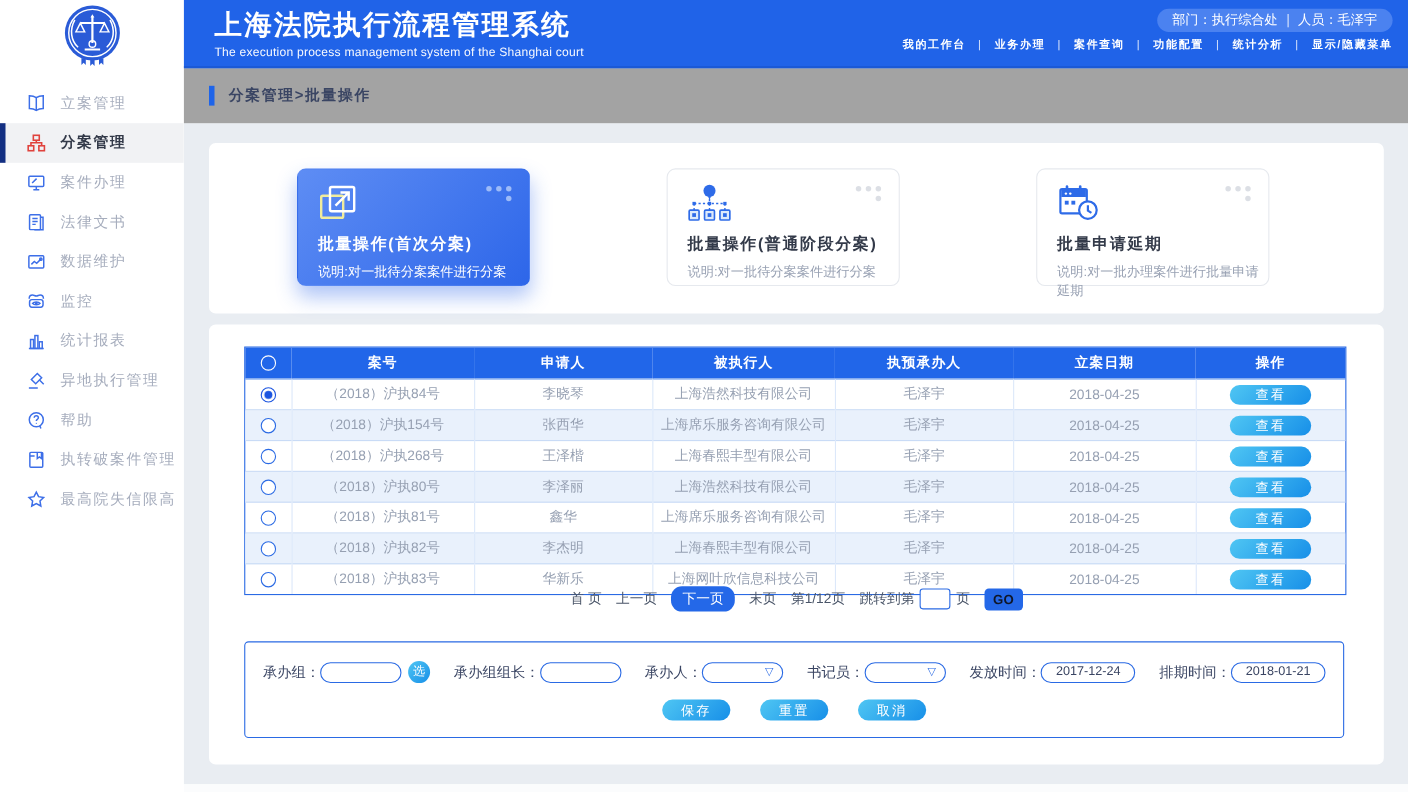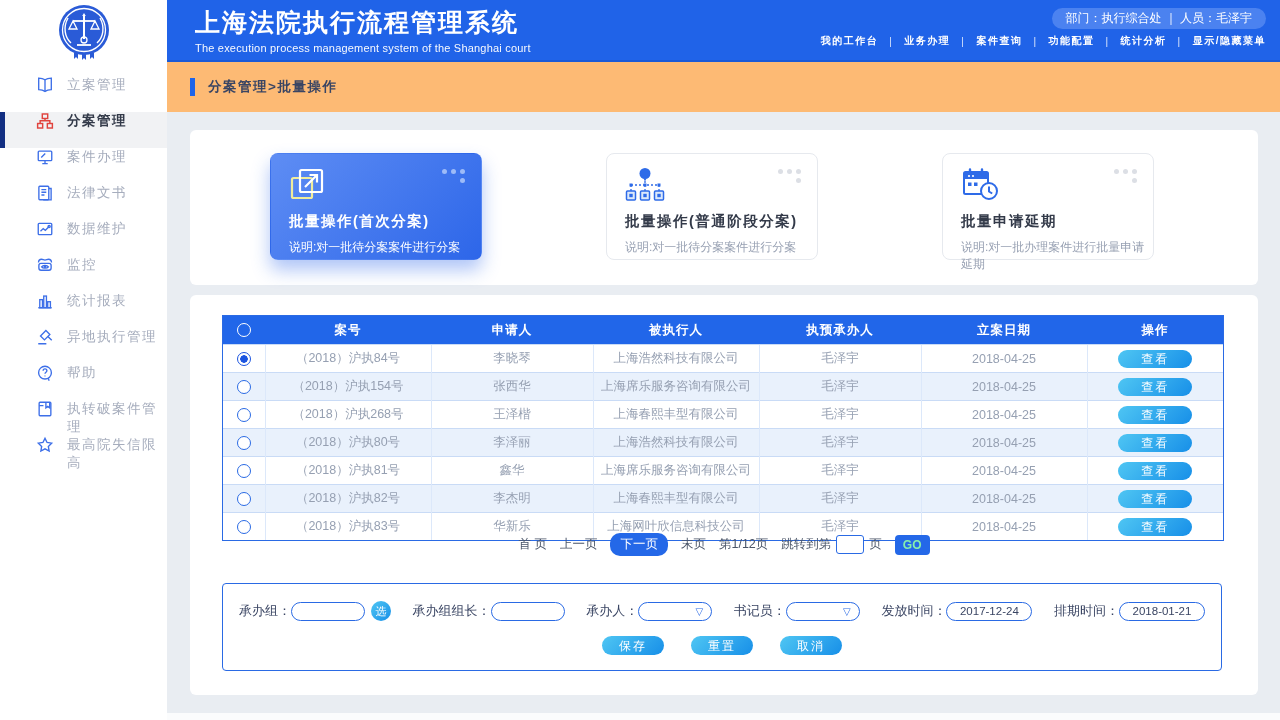--- a/index.html
+++ b/index.html
@@ -4,21 +4,21 @@
 <style>
   html,body{margin:0;padding:0;}
   body{width:1280px;height:720px;position:relative;overflow:hidden;background:#fff;
        font-family:"Liberation Sans","DejaVu Sans",sans-serif;-webkit-font-smoothing:antialiased;}
   .zh{letter-spacing:1.5px;}
 
   
   .sidebar{position:absolute;left:0;top:0;width:167px;height:720px;background:#fff;z-index:6;}
   .logo-wrap{height:64px;display:flex;align-items:center;justify-content:center;}
   .side-menu{padding-top:12px;}
-  .side-item{height:36px;display:flex;padding-left:36px;gap:13px;
+  .side-item{height:36px;display:flex;align-items:center;padding-left:24px;gap:13px;
              color:#A6ADBD;font-size:13.5px;cursor:pointer;position:relative;}
   .side-item .icon{width:18px;height:18px;color:#3D6FE8;display:flex;flex:0 0 18px;}
   .side-item .icon svg{width:18px;height:18px;}
   .side-item.active{background:#F1F2F4;color:#333A49;font-weight:bold;}
   .side-item.active::before{content:"";position:absolute;left:0;top:0;bottom:0;width:5px;background:#132F82;}
   .side-item.active .icon{color:#E0433D;}
 
   
   .header{position:absolute;left:167px;top:0;width:1113px;height:62px;background:#2063E8;color:#fff;
           border-bottom:2px solid #1b59d6;box-sizing:border-box;z-index:5;}
@@ -26,21 +26,21 @@
   .header-title{font-size:25px;font-weight:bold;letter-spacing:2px;}
   .header-sub{font-size:11px;margin-top:3px;opacity:.96;letter-spacing:.2px;}
   .user-pill{position:absolute;right:14px;top:8px;background:#4B82F0;border-radius:11px;height:21px;
              line-height:21px;padding:0 14px;font-size:12px;}
   .top-nav{position:absolute;right:14px;top:34px;font-size:10px;font-weight:bold;display:flex;
            gap:11px;align-items:center;}
   .nav-item{cursor:pointer;}
   .nav-sep{opacity:.85;font-weight:normal;}
 
   
-  .breadcrumb-bar{position:absolute;left:167px;top:62px;width:1113px;height:50px;background:#fdba74;
+  .breadcrumb-bar{position:absolute;left:167px;top:62px;width:1113px;height:50px;background:#a3a3a3;
                   display:flex;align-items:center;z-index:4;}
   .crumb-accent{width:5px;height:18px;background:#1E64E9;margin-left:23px;}
   .breadcrumb{margin-left:13px;font-size:13.5px;color:#3A4563;font-weight:bold;}
 
   
   .content{position:absolute;left:167px;top:112px;width:1113px;height:601px;background:#E9EDF2;}
   .bottom-strip{position:absolute;left:167px;top:713px;width:1113px;height:7px;background:#FBFCFD;}
 
   .cards-panel{position:absolute;left:23px;top:18px;width:1068px;height:155px;background:#fff;border-radius:6px;}
   .cards-row{display:flex;justify-content:space-between;padding:23px 104px 0 80px;}
@@ -76,21 +76,21 @@
             letter-spacing:2px;font-family:inherit;}
 
   
   .pagination{position:absolute;left:0;right:0;top:238px;display:flex;justify-content:center;align-items:center;
               gap:13px;font-size:12.5px;color:#4A5568;}
   .page-link{cursor:pointer;}
   .page-next{background:#2468E8;color:#fff;border-radius:10px;padding:3px 10px;cursor:pointer;}
   .jump-wrap{display:flex;align-items:center;gap:5px;}
   .jump-input{width:22px;height:15px;border:1px solid #2A6AE4;border-radius:3px;outline:none;
               font-size:12px;text-align:center;font-family:inherit;}
-  .go-btn{background:#2468E8;color:#86efac;font-weight:bold;border-radius:4px;padding:3px 8px;font-size:12px;
+  .go-btn{background:#2468E8;color:#0f172a;font-weight:bold;border-radius:4px;padding:3px 8px;font-size:12px;
           border:none;cursor:pointer;font-family:inherit;}
 
   
   .assign-form{position:absolute;left:32px;top:288px;width:1000px;height:88px;border:1px solid #2A6AE4;
                border-radius:4px;box-sizing:border-box;background:#fff;}
   .form-row{display:flex;align-items:center;justify-content:space-between;padding:17px 16px 0 16px;}
   .field{display:flex;align-items:center;}
   .field label{font-size:13px;color:#3A4563;white-space:nowrap;}
   .pill-input{width:72px;height:17px;border:1px solid #2A6AE4;border-radius:10px;background:#fff;
               font-size:11.5px;color:#3A4563;text-align:center;line-height:17px;position:relative;}

